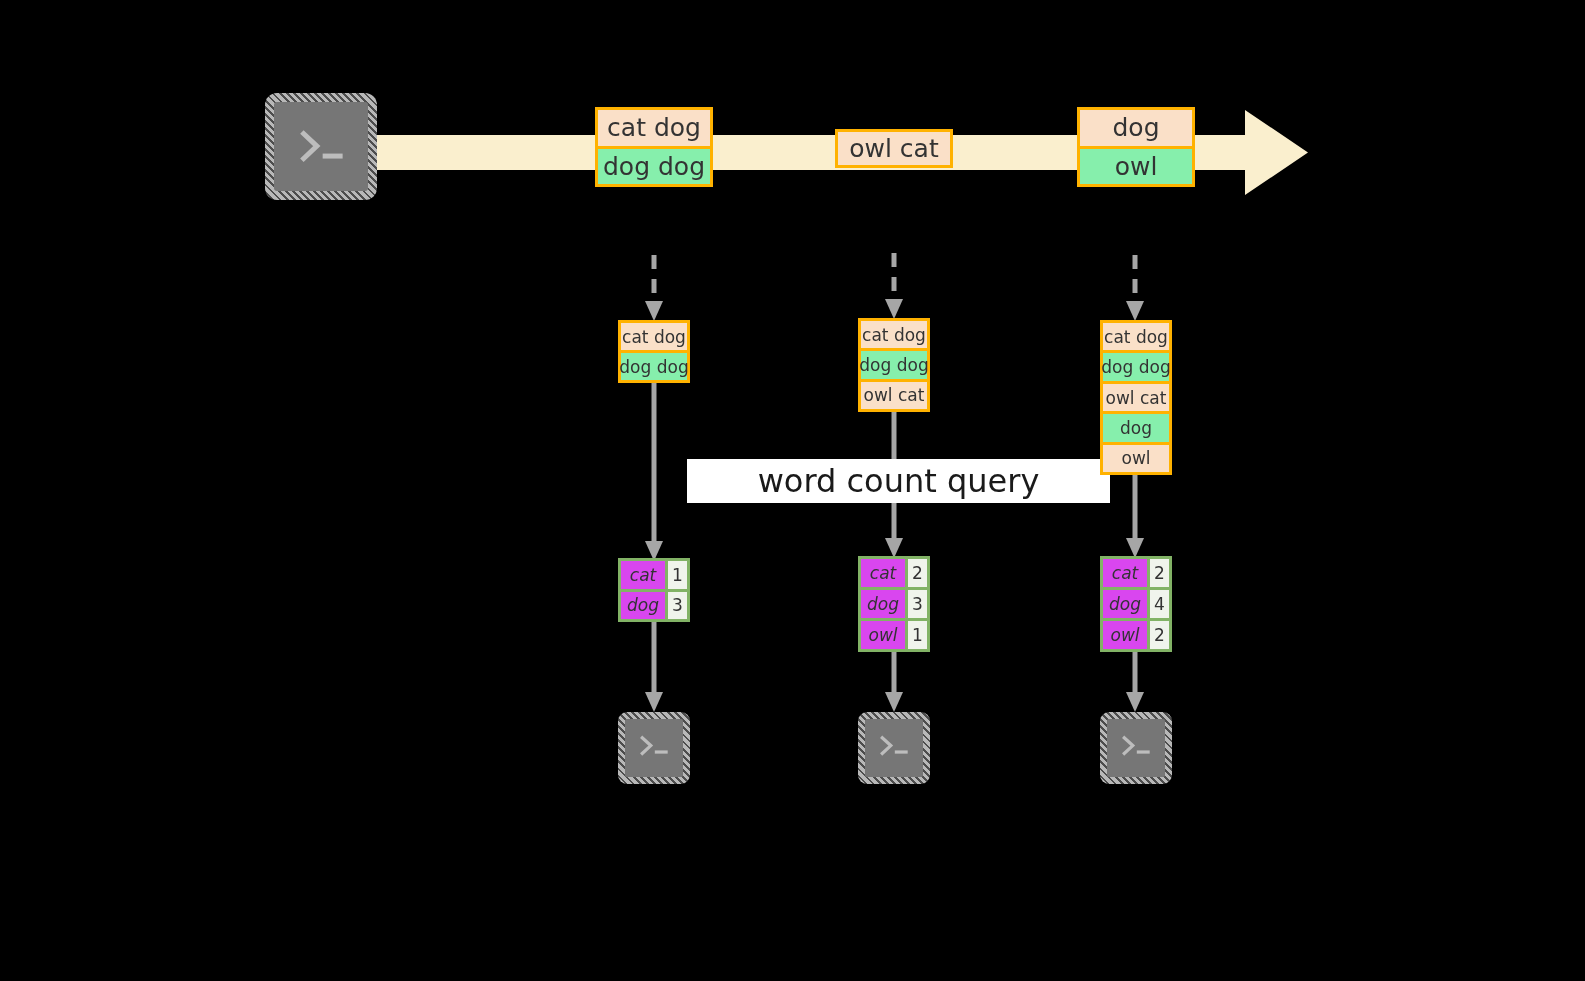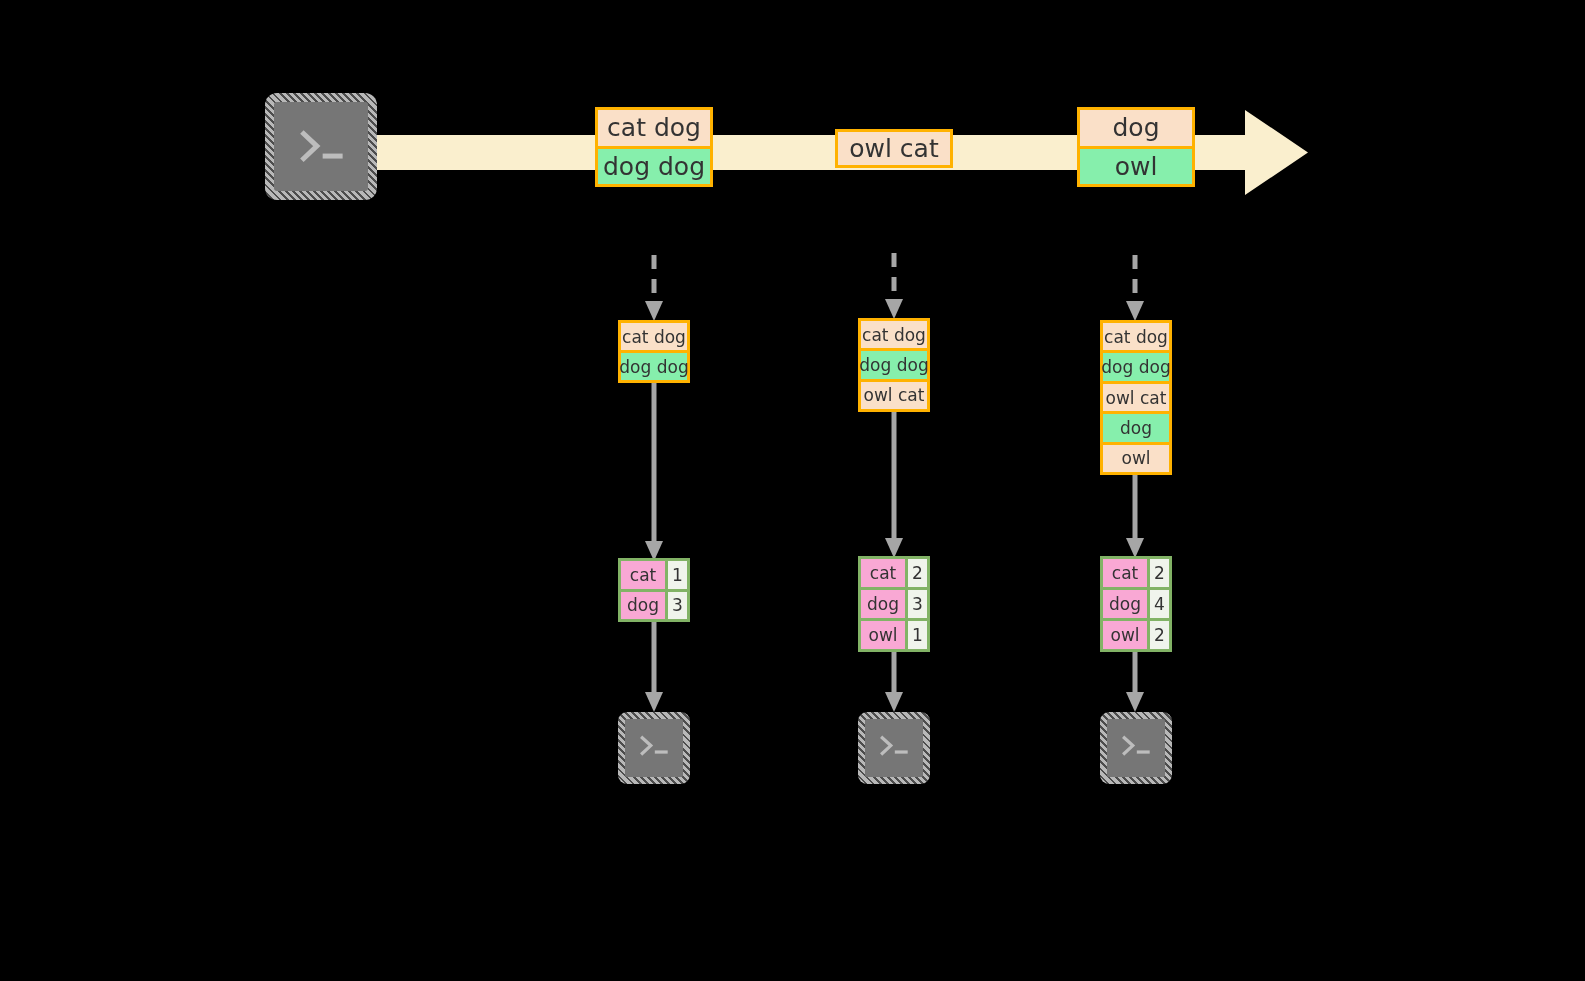--- a/index.html
+++ b/index.html
@@ -80,21 +80,21 @@
   .gbox .grow + .grow { border-top: 3px solid #82B366; }
   .gbox .gk, .gbox .gv {
     box-sizing: border-box;
     display: flex;
     align-items: center;
     justify-content: center;
     font-size: 17px;
     color: #333333;
     white-space: nowrap;
   }
-  .gbox .gk { background: #f9a8d4; }
+  .gbox .gk { background: #d946ef; font-style: italic; }
   .gbox .gv { background: #F0F4EC; border-left: 3px solid #82B366; }
 
   
   .conn { position: absolute; }
   .conn svg { display: block; }
 
   
   .banner {
     position: absolute;
     background: #FFFFFF;
@@ -188,20 +188,23 @@
       <path d="M0,40 L18,40 L9,60 Z" fill="#A6A6A6"></path>
     </svg>
   </div>
   <div class="conn" style="left:1126px; top:652px;">
     <svg width="18" height="62" viewBox="0 0 18 62">
       <line x1="9" y1="0" x2="9" y2="44" stroke="#A6A6A6" stroke-width="5"></line>
       <path d="M0,40 L18,40 L9,60 Z" fill="#A6A6A6"></path>
     </svg>
   </div>
 
+  <div class="banner" style="left:687px; top:459px; width:423px; height:44px;">
+    <span>word count query</span>
+  </div>
 
   <div class="obox small" style="left:618px; top:320px; width:72px; height:63px;">
     <div class="cell dark">cat dog</div>
     <div class="cell">dog dog</div>
   </div>
 
   <div class="obox small" style="left:858px; top:318px; width:72px; height:94px;">
     <div class="cell dark">cat dog</div>
     <div class="cell">dog dog</div>
     <div class="cell dark">owl cat</div>

